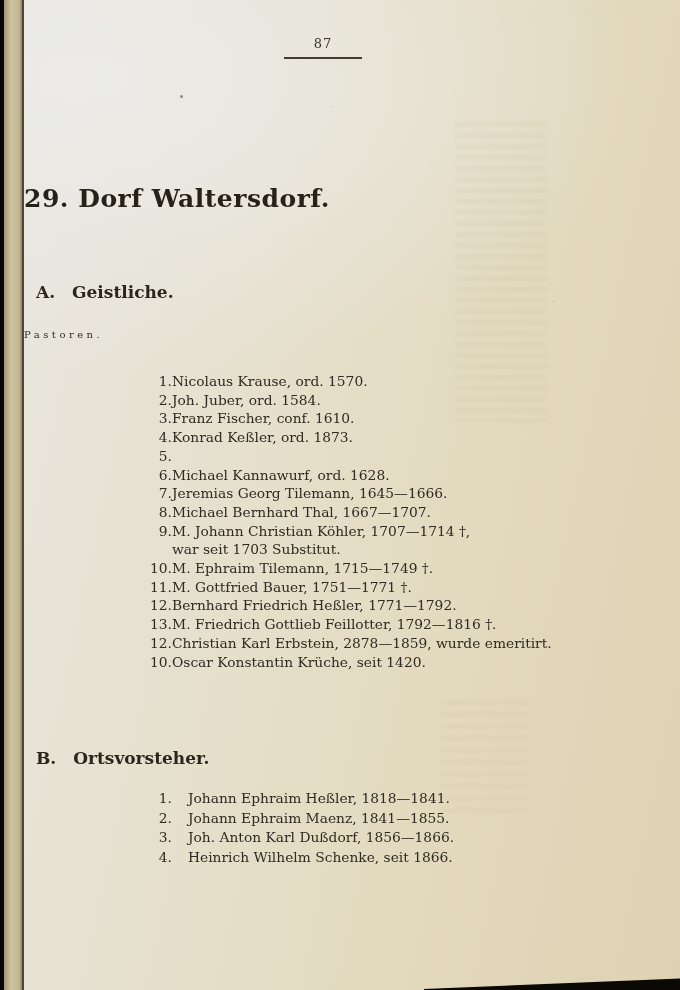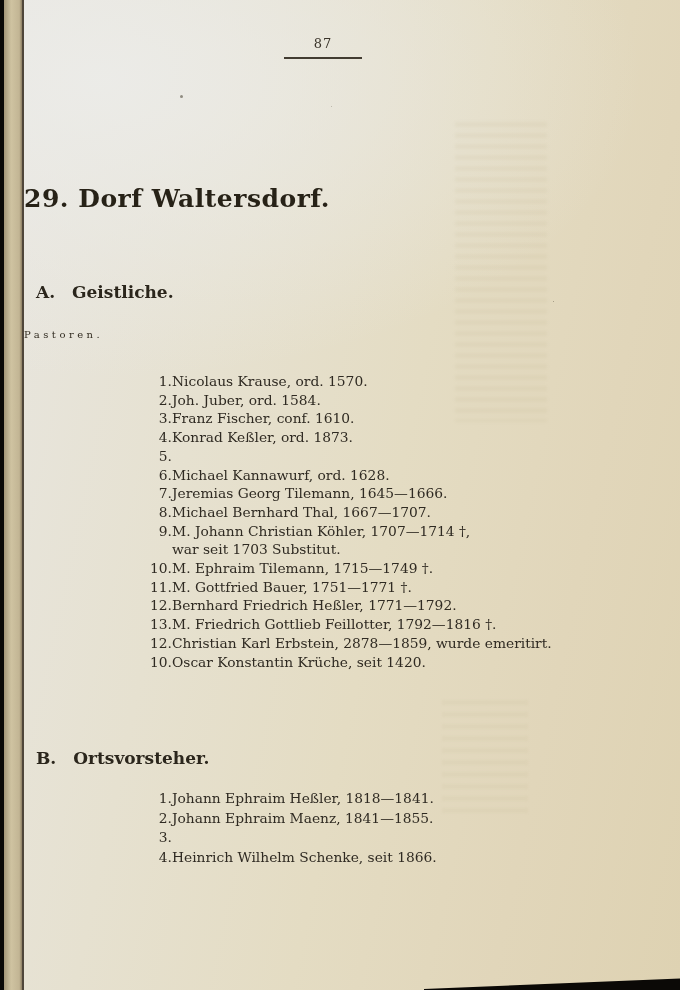--- a/index.html
+++ b/index.html
@@ -37,21 +37,21 @@
   .sec-head{font-size:17px;font-weight:bold;color:#2b261c;word-spacing:11px;margin:12px;}
   .sec-a{top:270px;}
   .sub-a{top:329px;font-size:10px;color:#332d22;letter-spacing:3.5px;margin:0;font-weight:normal;}
   .sec-b{top:736px;}
   ol.list{position:absolute;margin:0;padding:0;list-style:none;font-size:13.8px;color:#2f2a22;}
   .list-a{left:126px;top:372px;line-height:18.7px;}
   .list-b{left:126px;top:789px;line-height:19.5px;}
   li.entry{display:flex;}
   .num{width:22px;flex:0 0 22px;text-align:right;}
   .txt{}
-  .list-b .txt{}
+  .list-b .txt{margin-left:16px;}
   .cont{display:block;}
 </style>
 </head>
 <body>
 
 <div class="scan">
   <div class="gutter"></div>
   <div class="page-edge"></div>
 
   <div class="page">
@@ -203,20 +203,24 @@
         <li class="entry">
           <span class="num">2.</span>
           <span class="txt">
             <span>Johann Ephraim Maenz, 1841—1855.</span>
             
           </span>
         </li>
 
         <li class="entry">
           <span class="num">3.</span>
+          <span class="txt">
+            <span>Joh. Anton Karl Dußdorf, 1856—1866.</span>
+            
+          </span>
         </li>
 
         <li class="entry">
           <span class="num">4.</span>
           <span class="txt">
             <span>Heinrich Wilhelm Schenke, seit 1866.</span>
             
           </span>
         </li>
       </ol>

